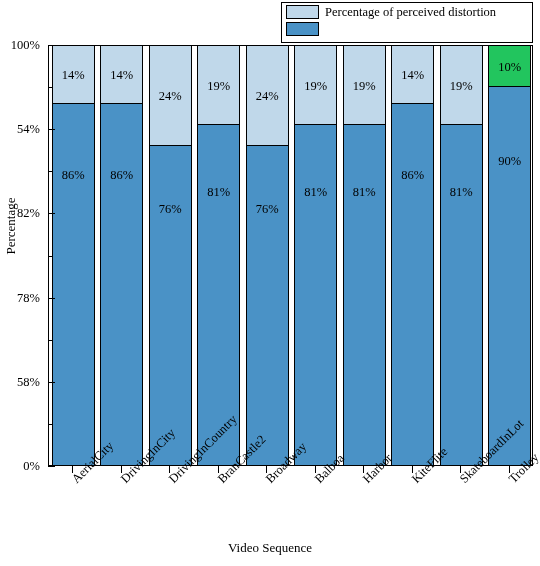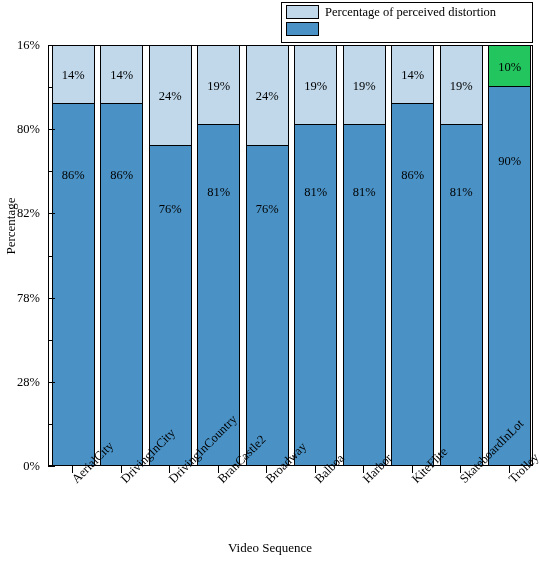--- a/index.html
+++ b/index.html
@@ -178,25 +178,25 @@
       <span class="legend-swatch" id="sw0" style="background: rgb(192, 216, 234);"></span>
       <span class="legend-label">Percentage of perceived distortion</span>
     </div>
     <div class="legend-row">
       <span class="legend-swatch" id="sw1" style="background: rgb(74, 146, 198);"></span>
     </div>
   </div>
 
   <div id="yticks">
       <div class="ytl" style="top: 421px;">0%</div>
-      <div class="ytl" style="top: 336.8px;">28%</div>
+      <div class="ytl" style="top: 336.8px;">58%</div>
       <div class="ytl" style="top: 252.6px;">78%</div>
       <div class="ytl" style="top: 168.4px;">82%</div>
-      <div class="ytl" style="top: 84.2px;">80%</div>
-      <div class="ytl" style="top: 0px;">16%</div>
+      <div class="ytl" style="top: 84.2px;">54%</div>
+      <div class="ytl" style="top: 0px;">100%</div>
     </div>
   <div id="ylabel">Percentage</div>
 
   <div id="plot">
     <div id="plot-inner">
         <div class="bar-group" style="left: 2.54625px; width: 43.4075px;">
           <div class="bar-stack">
             <div class="seg seg-top" style="height: 58.94px; background: rgb(192, 216, 234);">
               <span class="seg-label">14%</span>
             </div>

